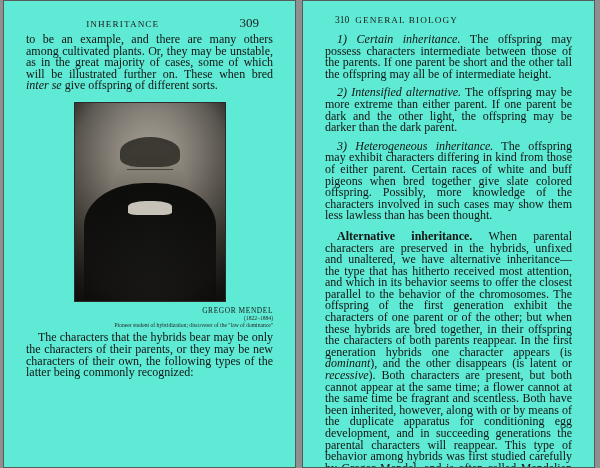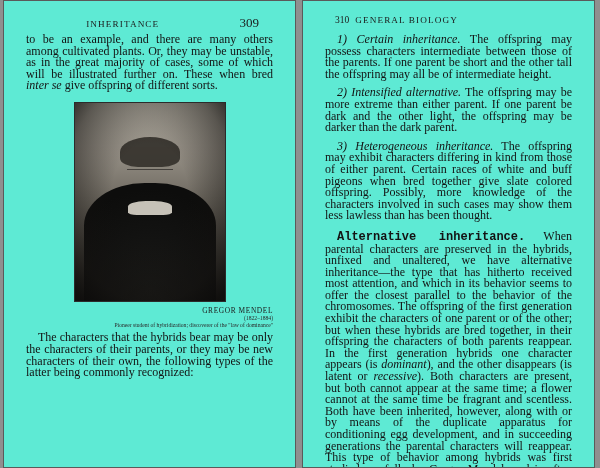--- a/index.html
+++ b/index.html
@@ -85,21 +85,21 @@
     -webkit-hyphens: none;
     hyphens: none;
   }
   p.ind {
     text-indent: 12px;
   }
   p.gap {
     margin-top: 7px;
   }
   .it { font-style: italic; }
-  .bold { font-weight: bold; font-family: Liberation Mono, monospace; }
+  .bold { font-weight: bold; }
   .fig {
     margin: 10px 0 0 0;
     text-align: center;
   }
   .portrait {
     width: 150px;
     height: 198px;
     margin: 0 auto;
     border: 1px solid #2b2b2b;
     background:

